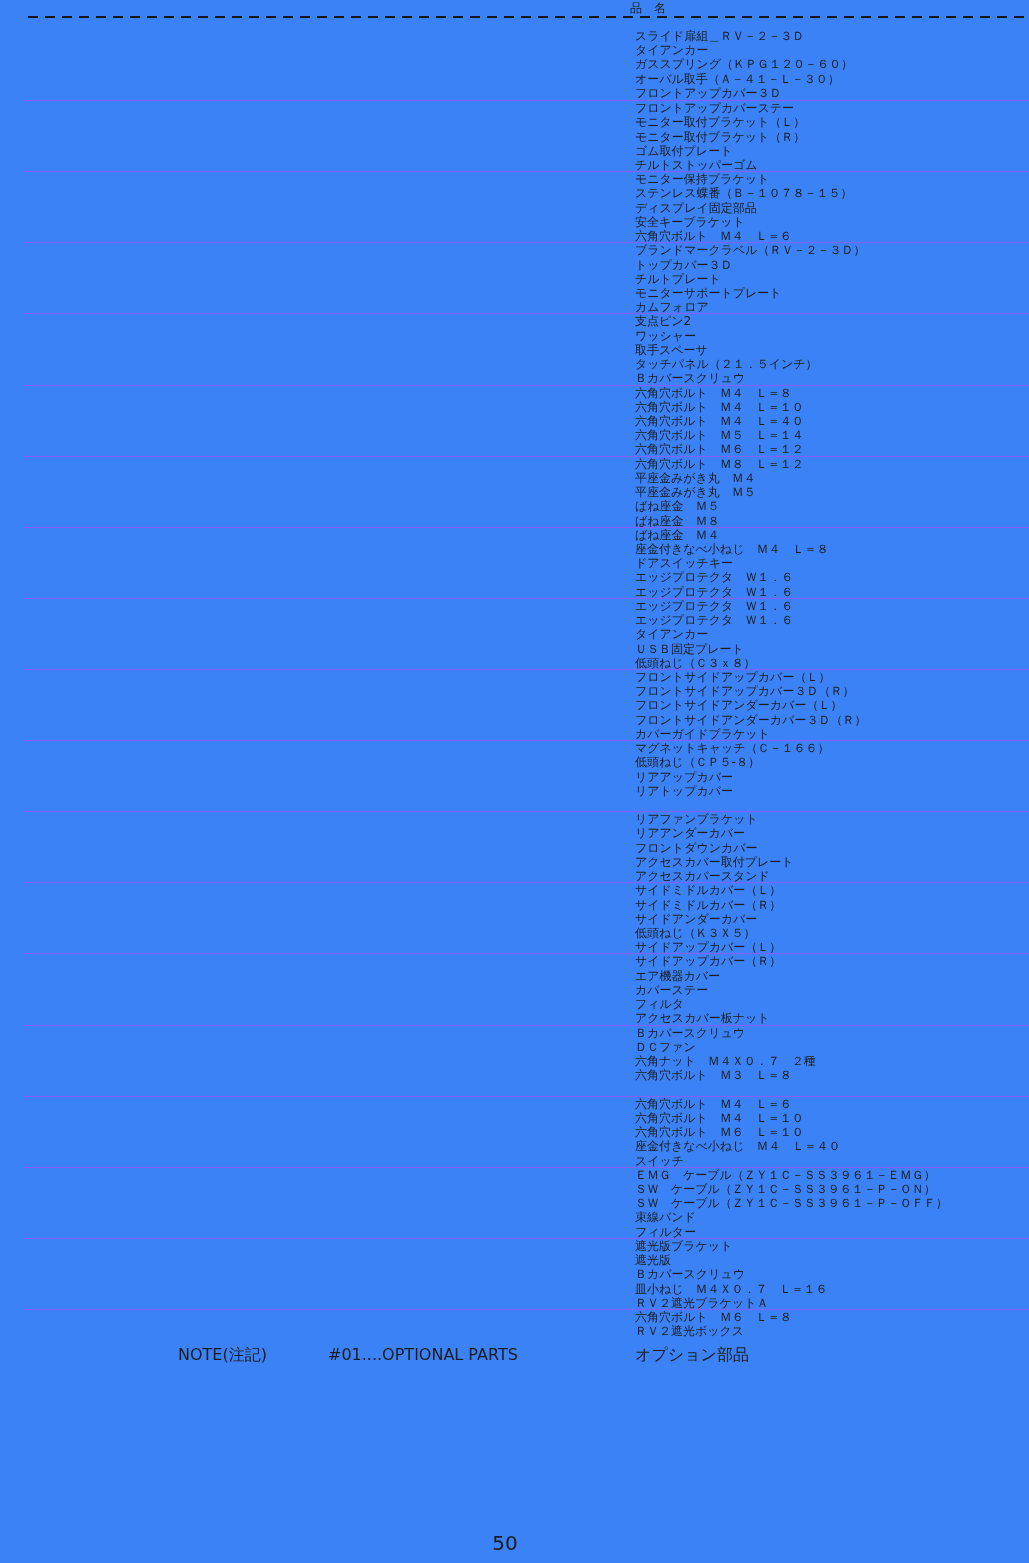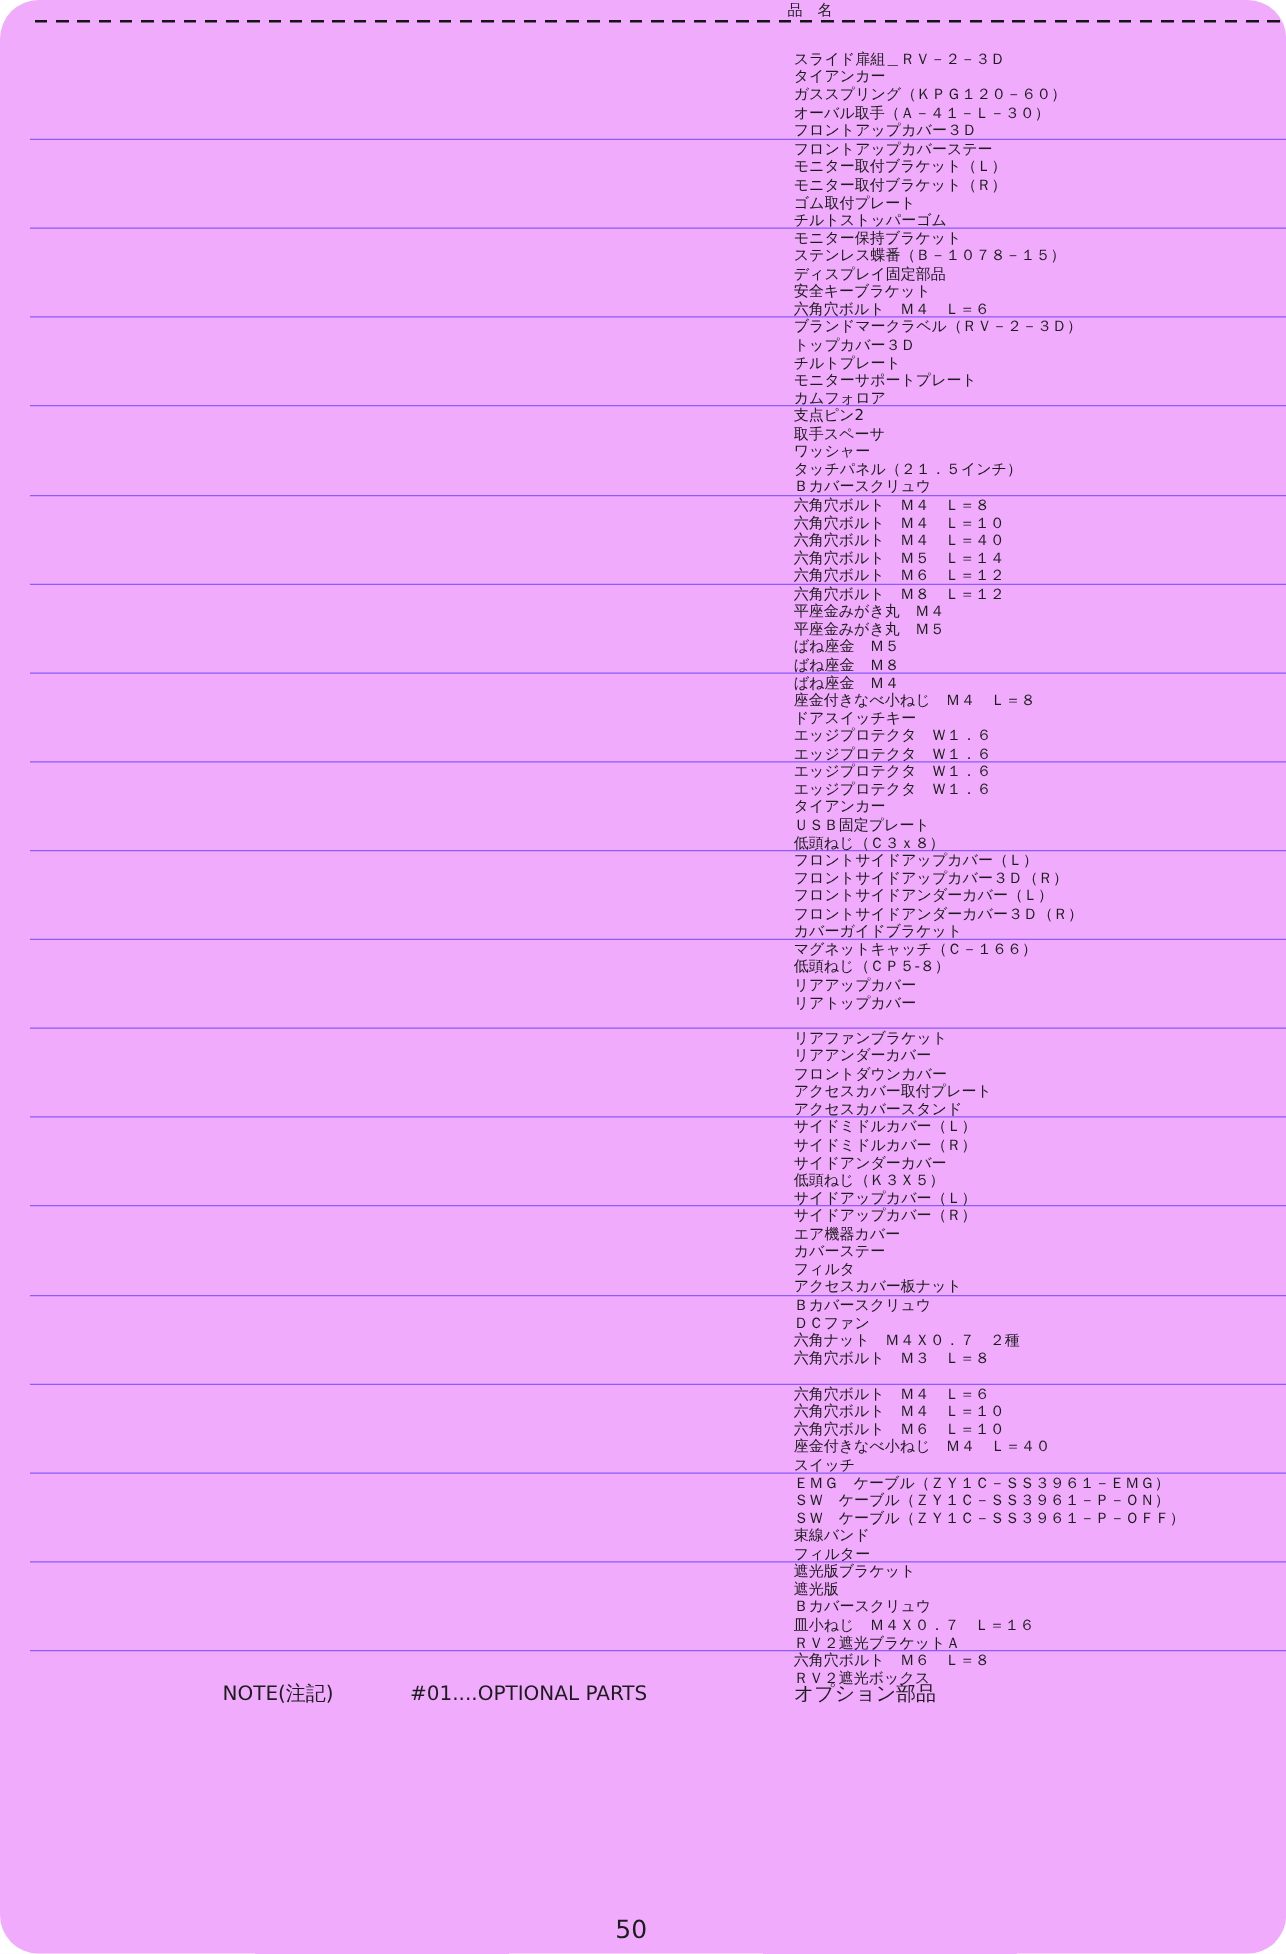--- a/index.html
+++ b/index.html
@@ -4,46 +4,45 @@
 <style>
   html, body {
     margin: 0;
     padding: 0;
     background: #ffffff;
   }
   .page {
     position: relative;
     width: 1029px;
     height: 1563px;
-    background: #f0abfc;
+    background: #3b82f6;
     overflow: hidden;
     font-family: "DejaVu Sans", "Liberation Sans", sans-serif;
     color: #1c1c1c;
-    border-radius: 31px;
   }
   .col-header {
     position: absolute;
     left: 630px;
     top: 1px;
     font-size: 12px;
     line-height: 14px;
     white-space: pre;
   }
   .dashed-divider {
     position: absolute;
     left: 28px;
     top: 16px;
     width: 996px;
     height: 2px;
     background: repeating-linear-gradient(90deg, #151515 0, #151515 10px, transparent 10px, transparent 17px);
   }
   .parts-list {
     position: absolute;
     left: 24px;
-    top: 40px;
+    top: 29px;
     width: 1005px;
   }
   .group {
     box-sizing: border-box;
     height: 71.12px;
     overflow: visible;
   }
   .group + .group {
     border-top: 1px solid #8b5cf6;
   }
@@ -110,22 +109,22 @@
       </div>
       <div class="group">
         <div class="row">ブランドマークラベル（ＲＶ－２－３Ｄ）</div>
         <div class="row">トップカバー３Ｄ</div>
         <div class="row">チルトプレート</div>
         <div class="row">モニターサポートプレート</div>
         <div class="row">カムフォロア</div>
       </div>
       <div class="group">
         <div class="row">支点ピン2</div>
+        <div class="row">ワッシャー</div>
         <div class="row">取手スペーサ</div>
-        <div class="row">ワッシャー</div>
         <div class="row">タッチパネル（２１．５インチ）</div>
         <div class="row">Ｂカバースクリュウ</div>
       </div>
       <div class="group">
         <div class="row">六角穴ボルト　Ｍ４　Ｌ＝８</div>
         <div class="row">六角穴ボルト　Ｍ４　Ｌ＝１０</div>
         <div class="row">六角穴ボルト　Ｍ４　Ｌ＝４０</div>
         <div class="row">六角穴ボルト　Ｍ５　Ｌ＝１４</div>
         <div class="row">六角穴ボルト　Ｍ６　Ｌ＝１２</div>
       </div>

